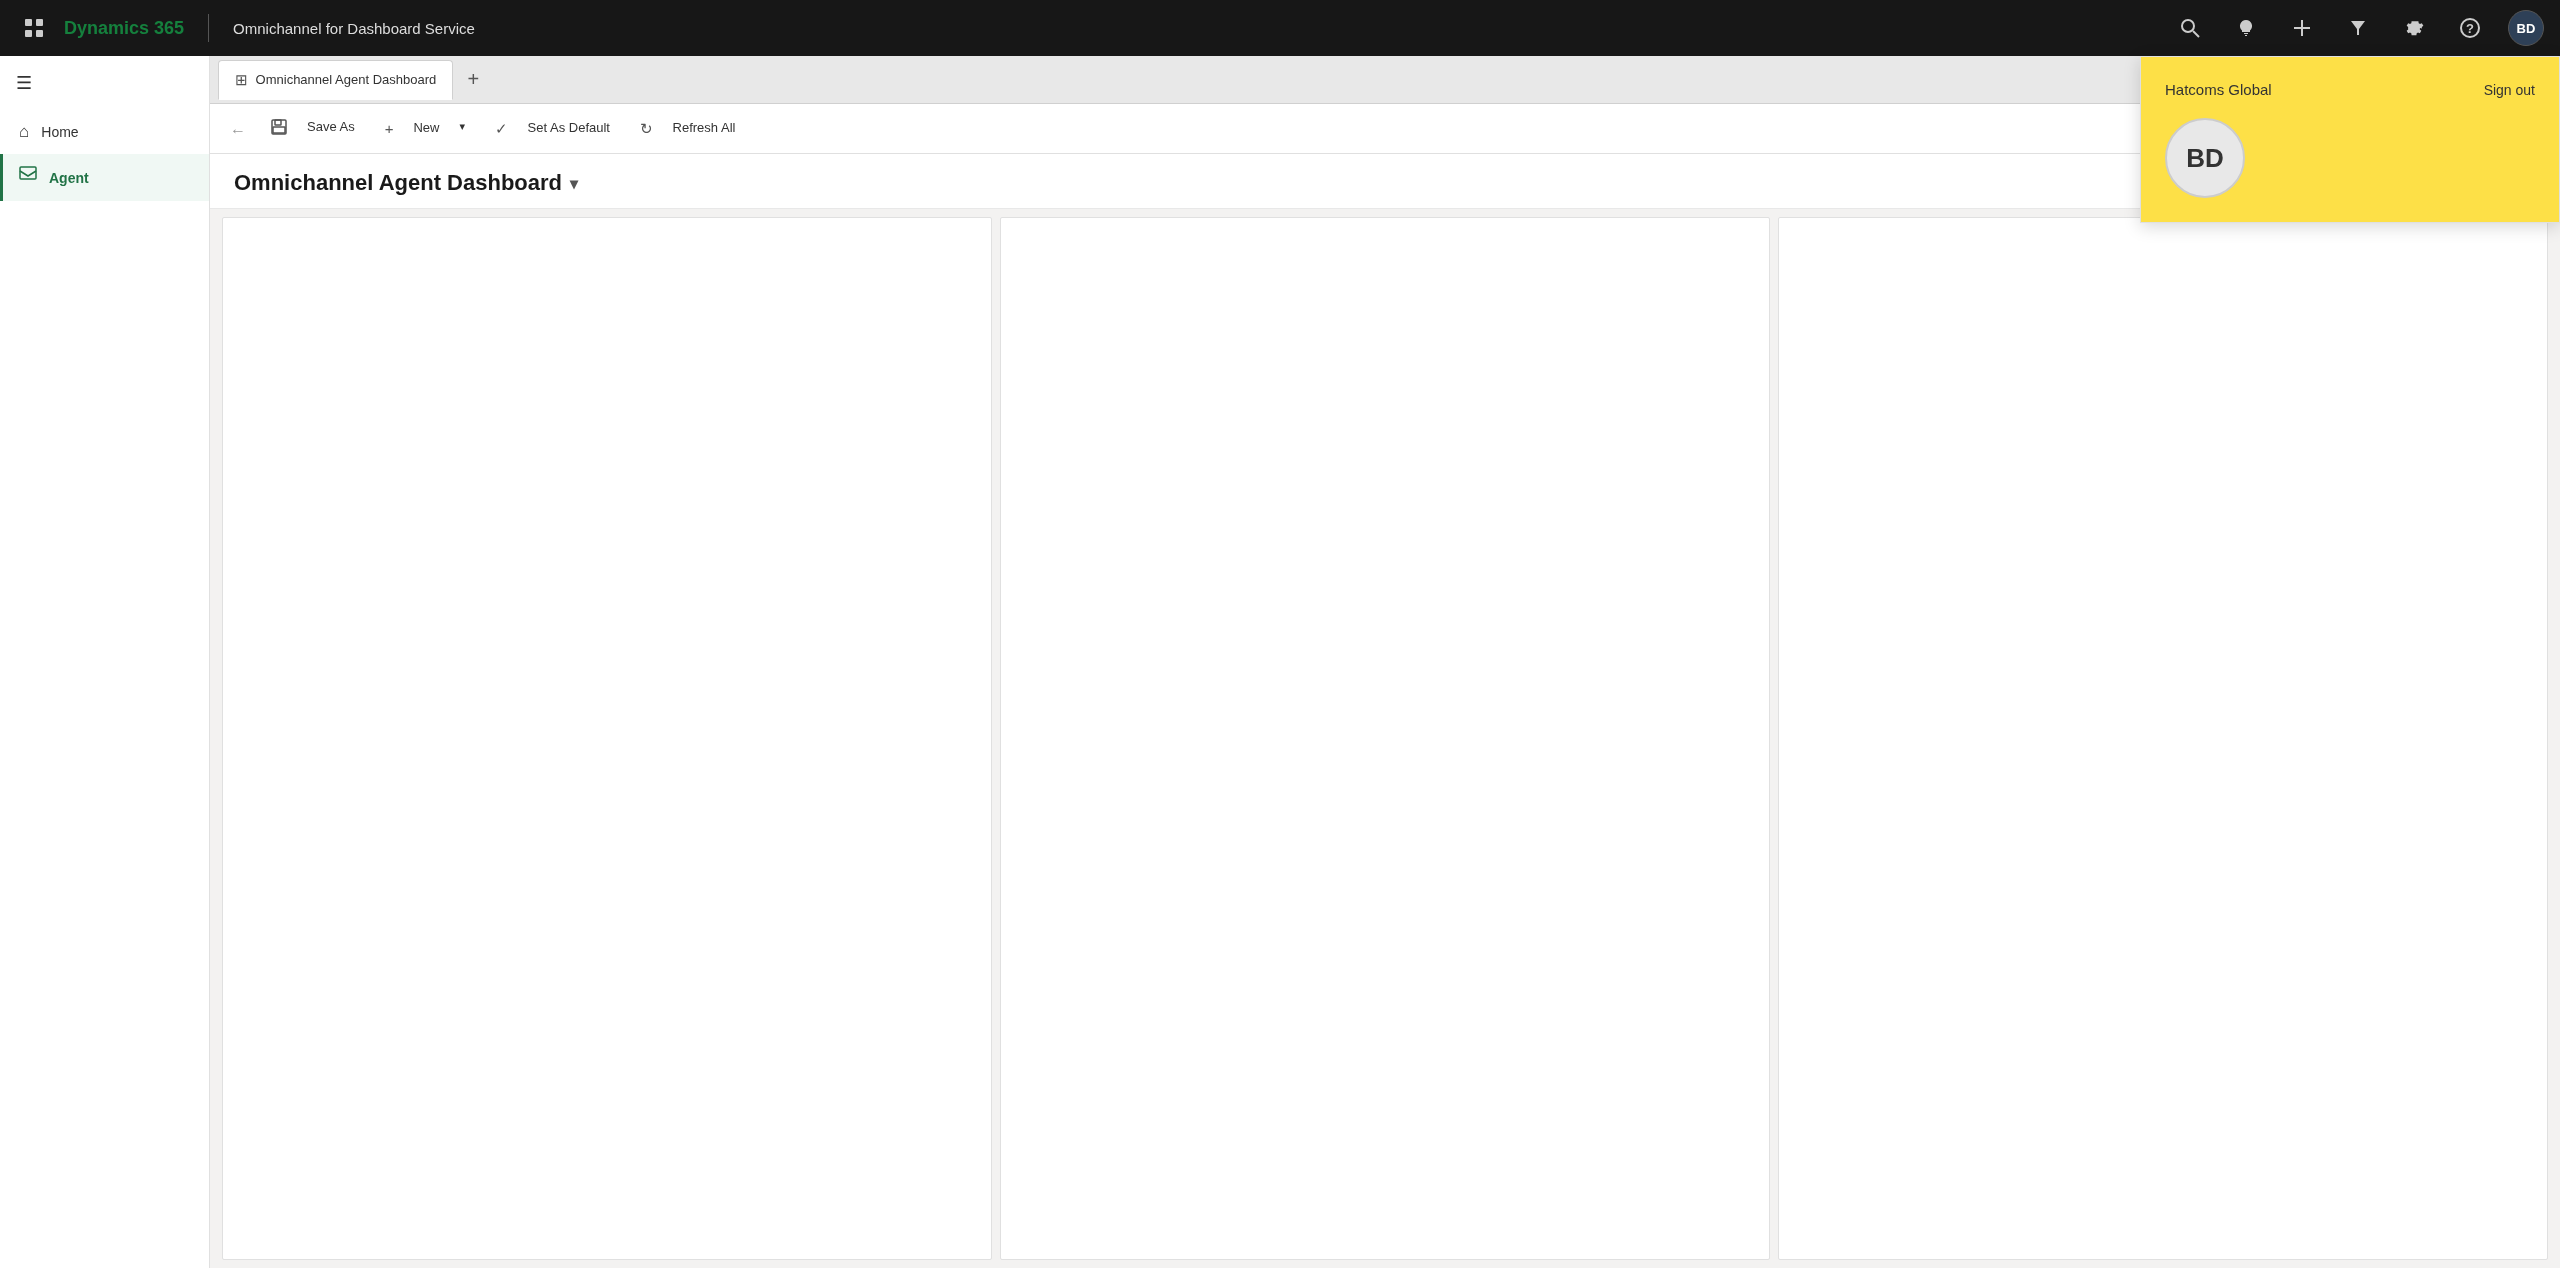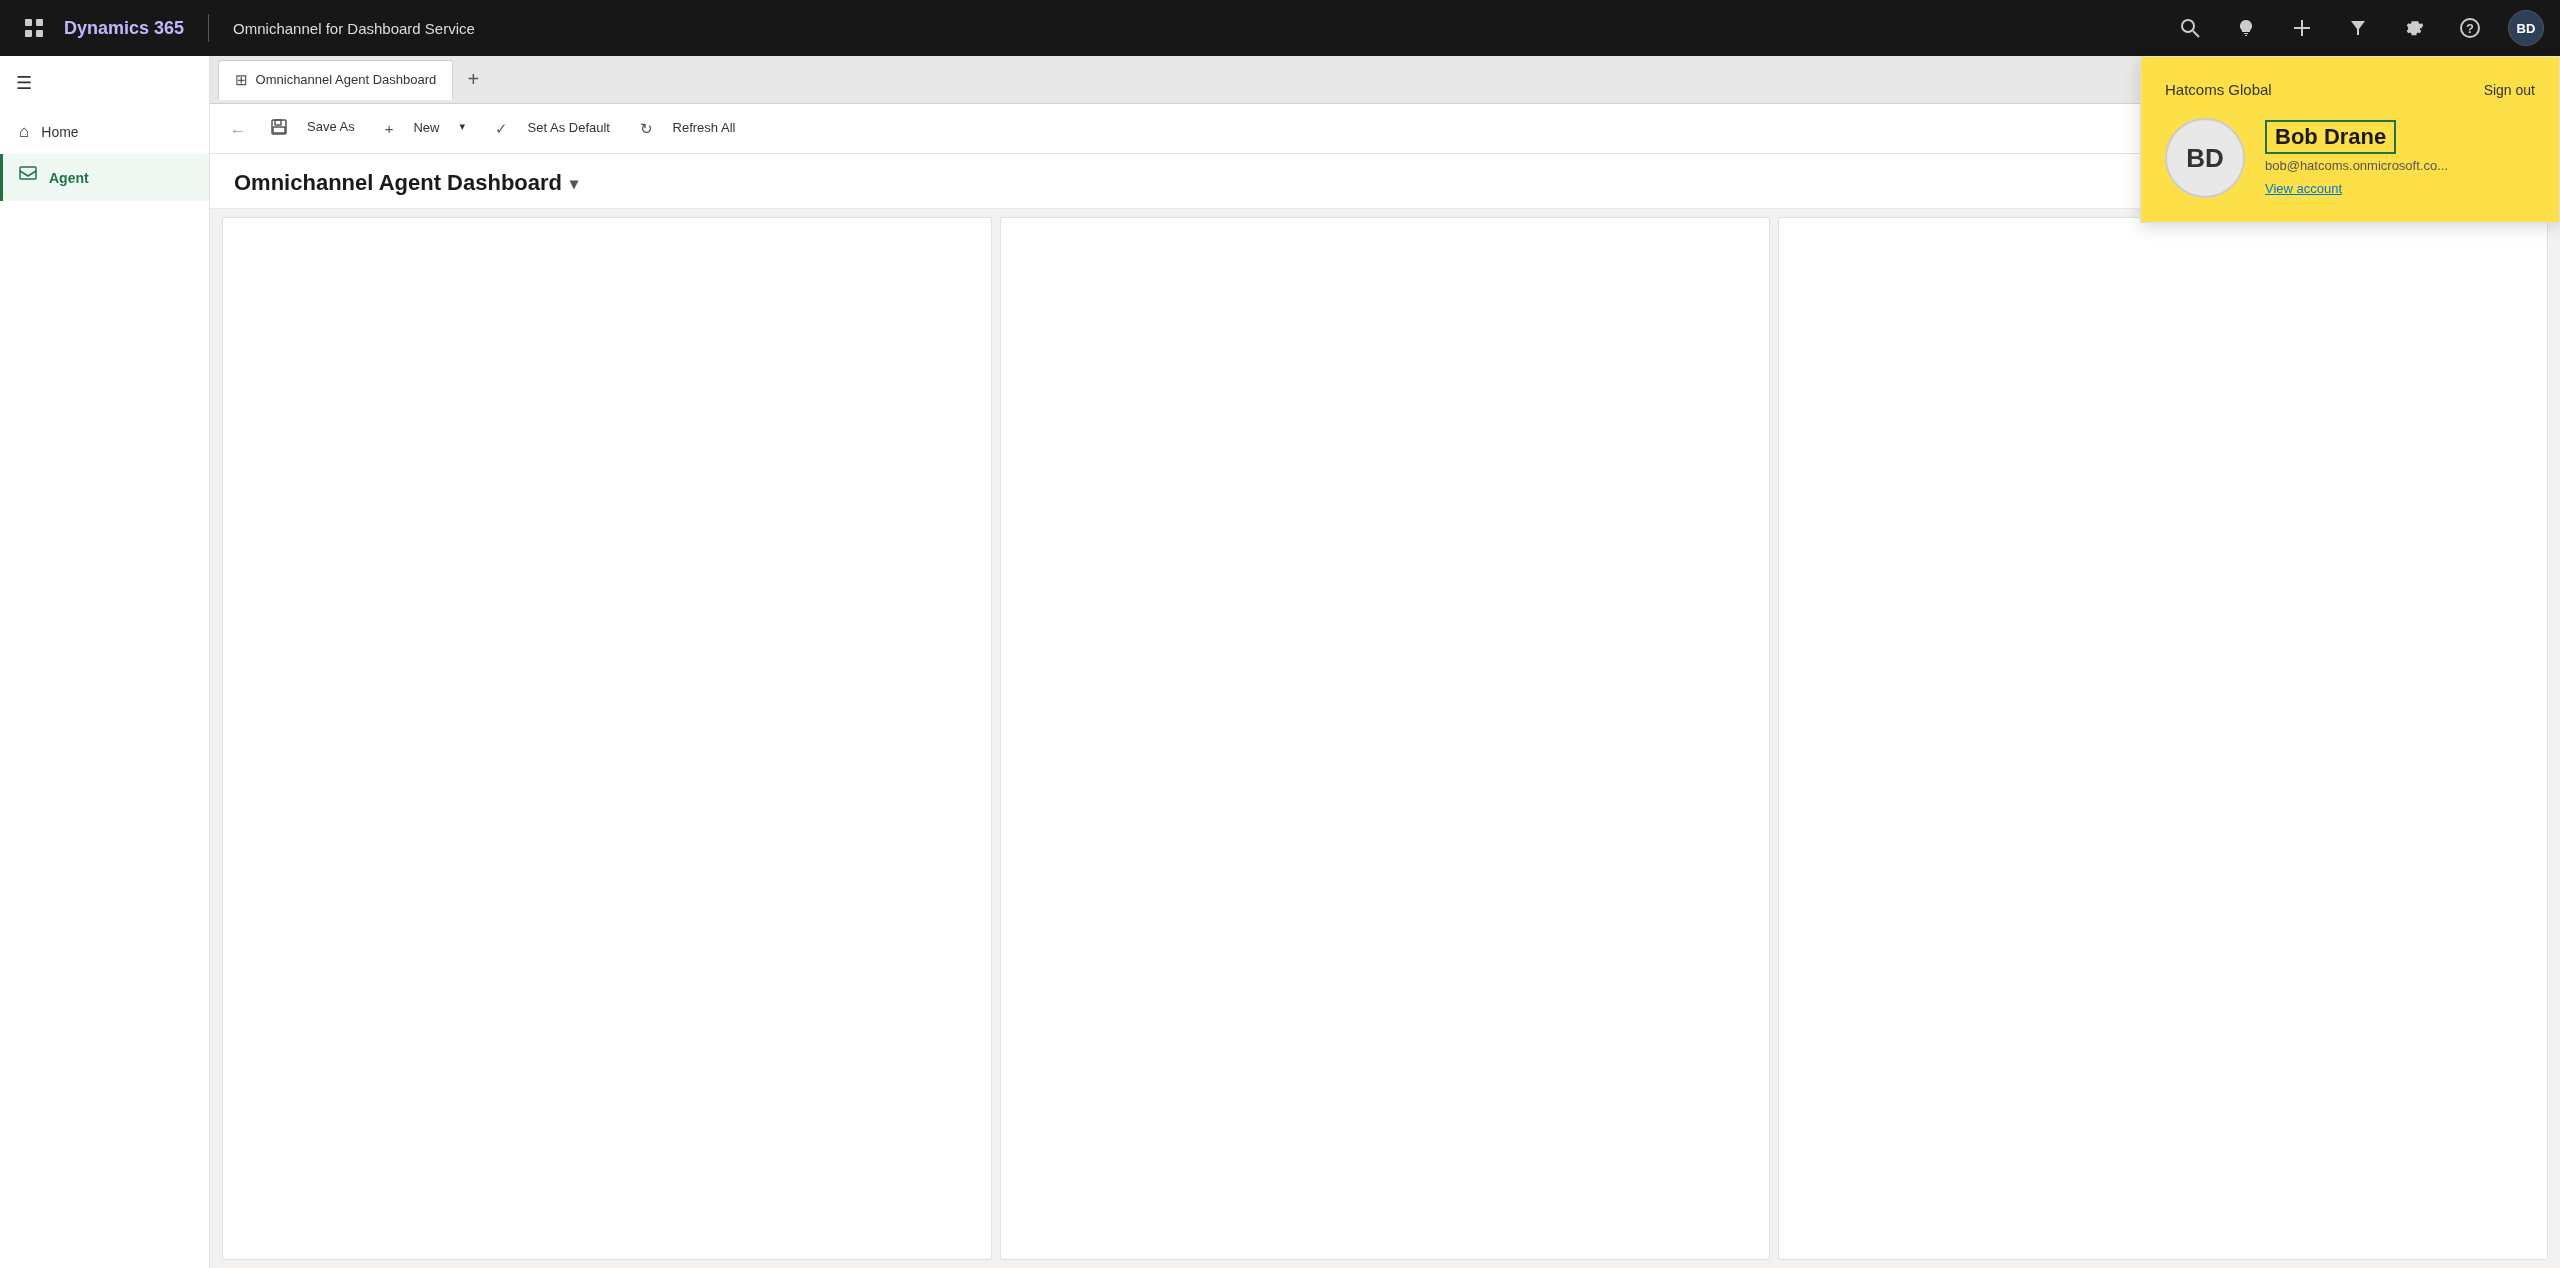--- a/index.html
+++ b/index.html
@@ -23,21 +23,21 @@
     .top-nav-left {
       display: flex;
       align-items: center;
       gap: 12px;
       flex: 1;
     }
 
     .nav-app-name {
       font-size: 18px;
       font-weight: 600;
-      color: #c4b5fd;
+      color: #15803d;
     }
 
     .nav-divider {
       width: 1px;
       height: 28px;
       background: #555;
       margin: 0 12px;
     }
 
     .nav-module-name {
@@ -477,19 +477,14 @@
   </div>
 </div>
 
 <div class="profile-popup">
   <div class="profile-popup-header">
     <span class="profile-org-name">Hatcoms Global</span>
     <button class="sign-out-btn">Sign out</button>
   </div>
   <div class="profile-info">
     <div class="profile-avatar-large">BD</div>
-    <div class="profile-details">
-      <div class="profile-name">Bob Drane</div>
-      <div class="profile-email">bob@hatcoms.onmicrosoft.co...</div>
-      <div class="profile-view-account">View account</div>
-    </div>
   </div>
 </div>
 
 </body></html>

